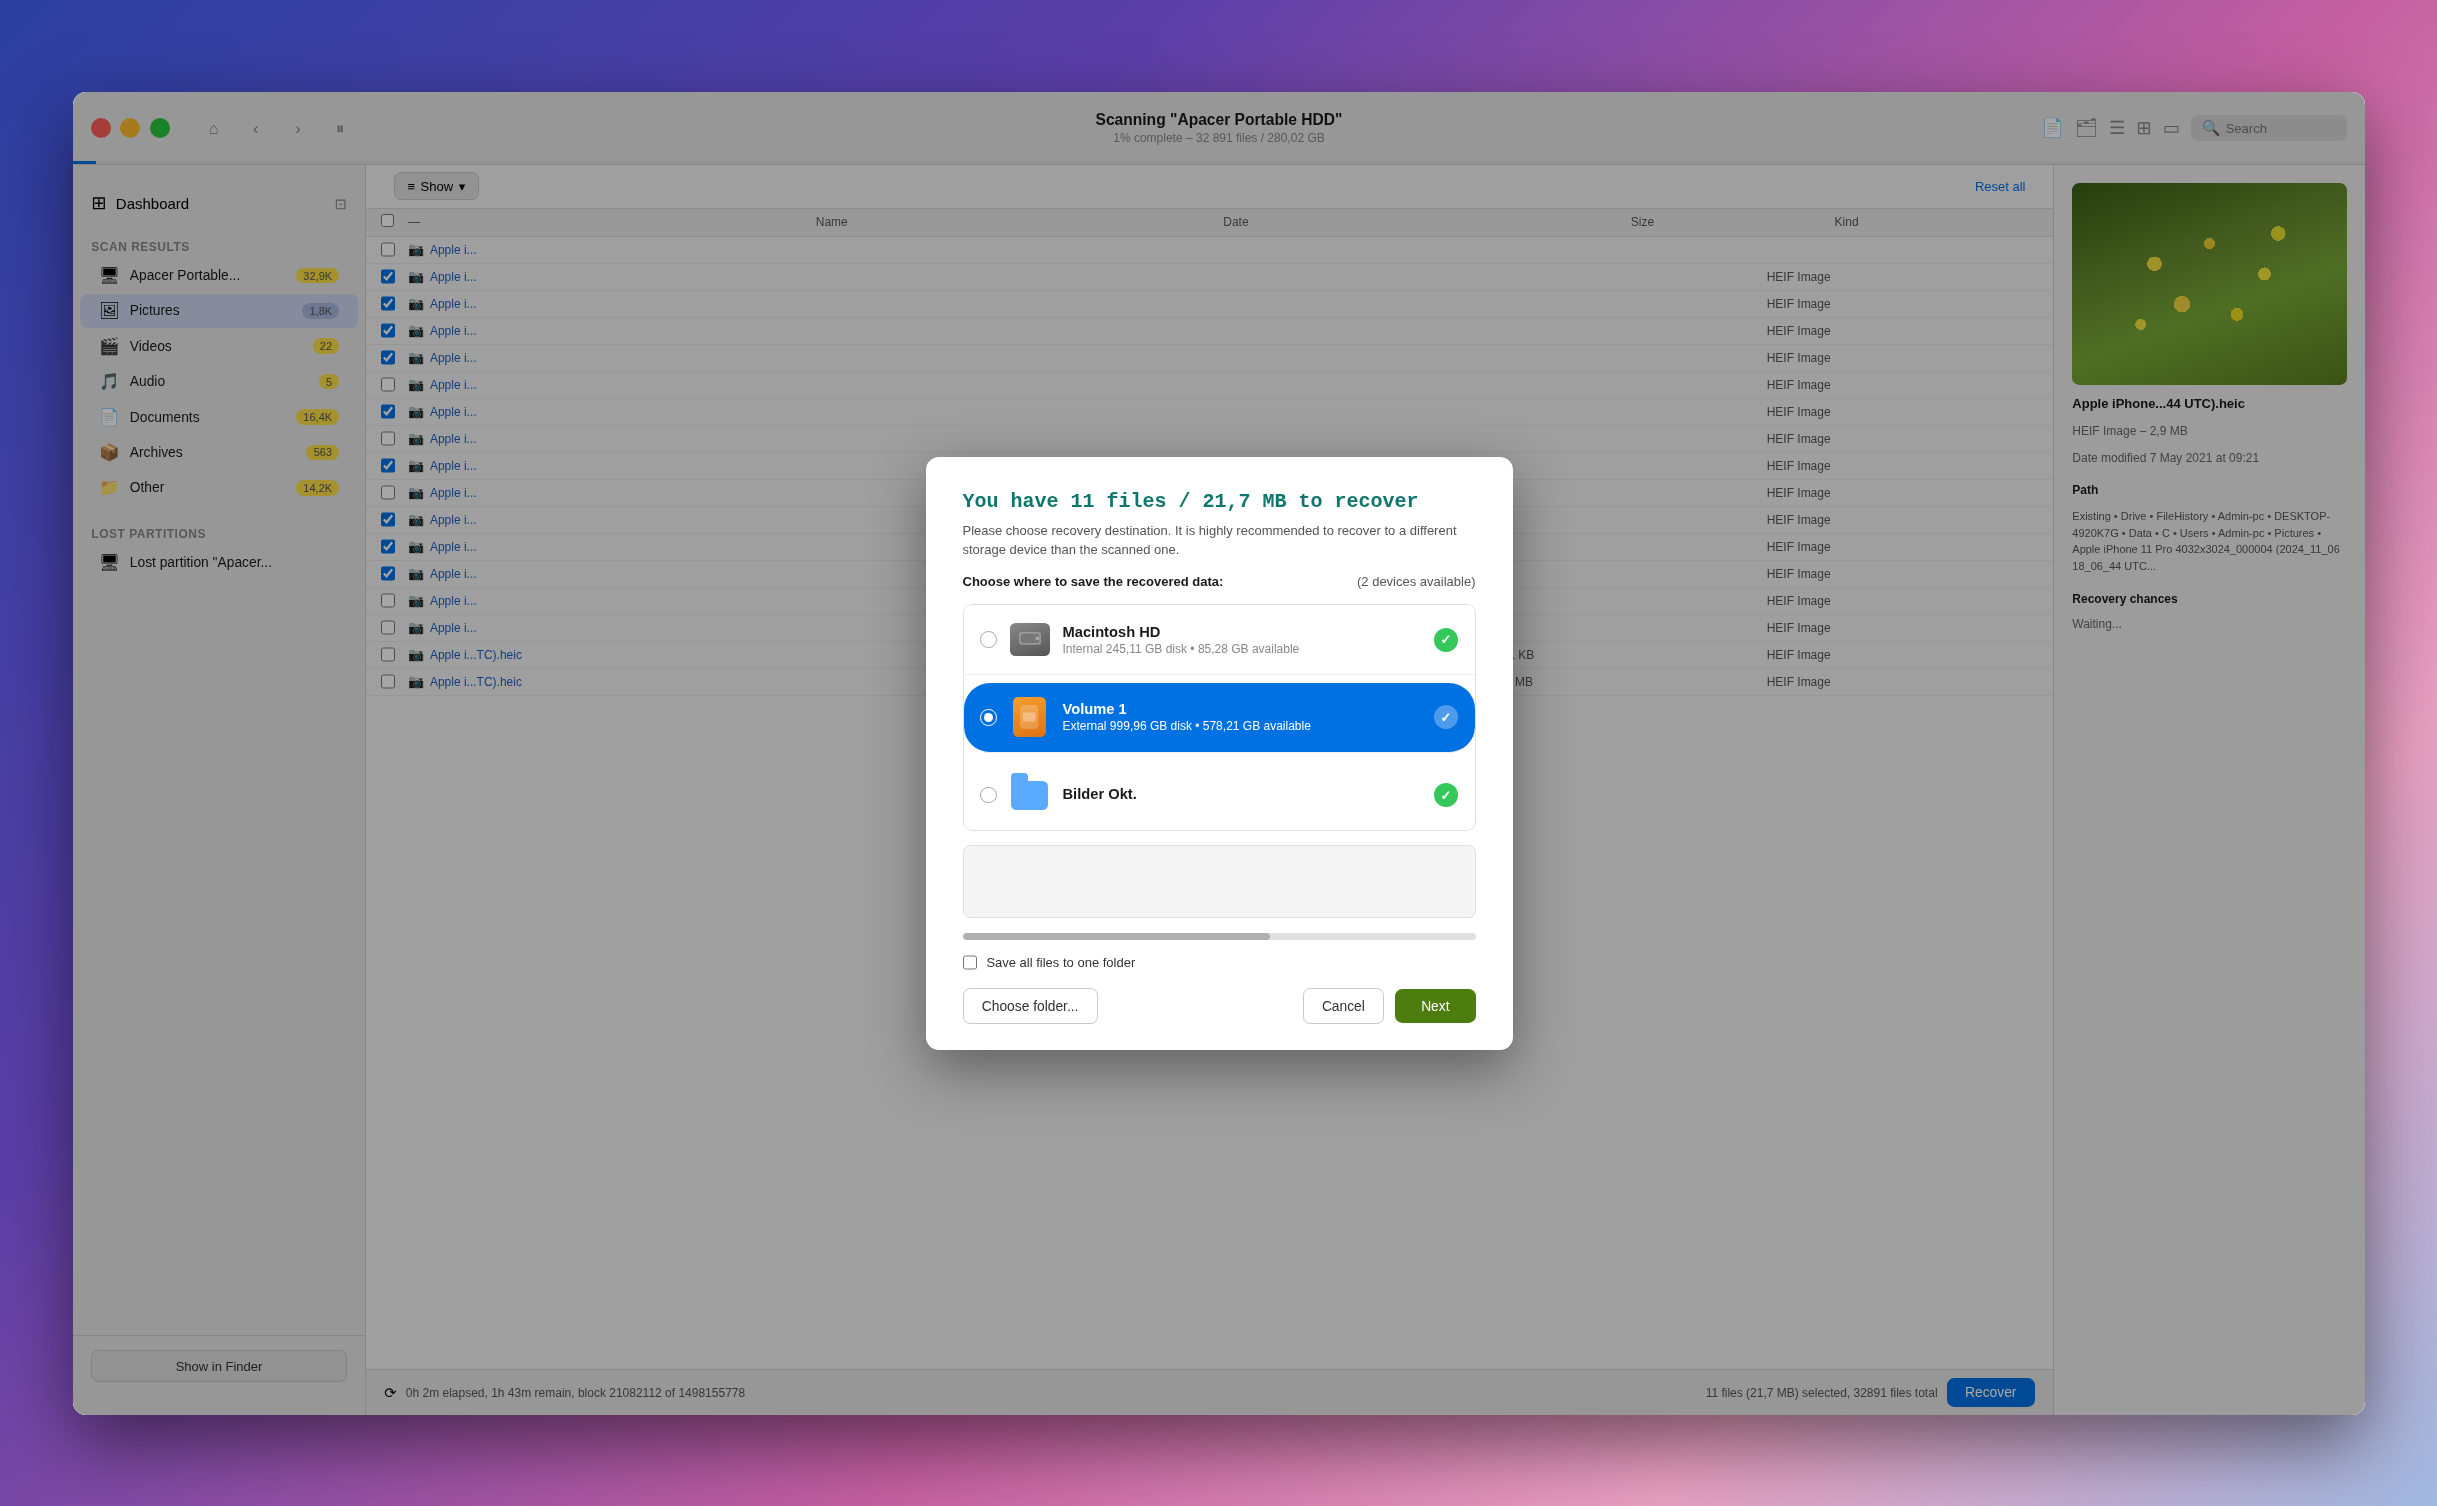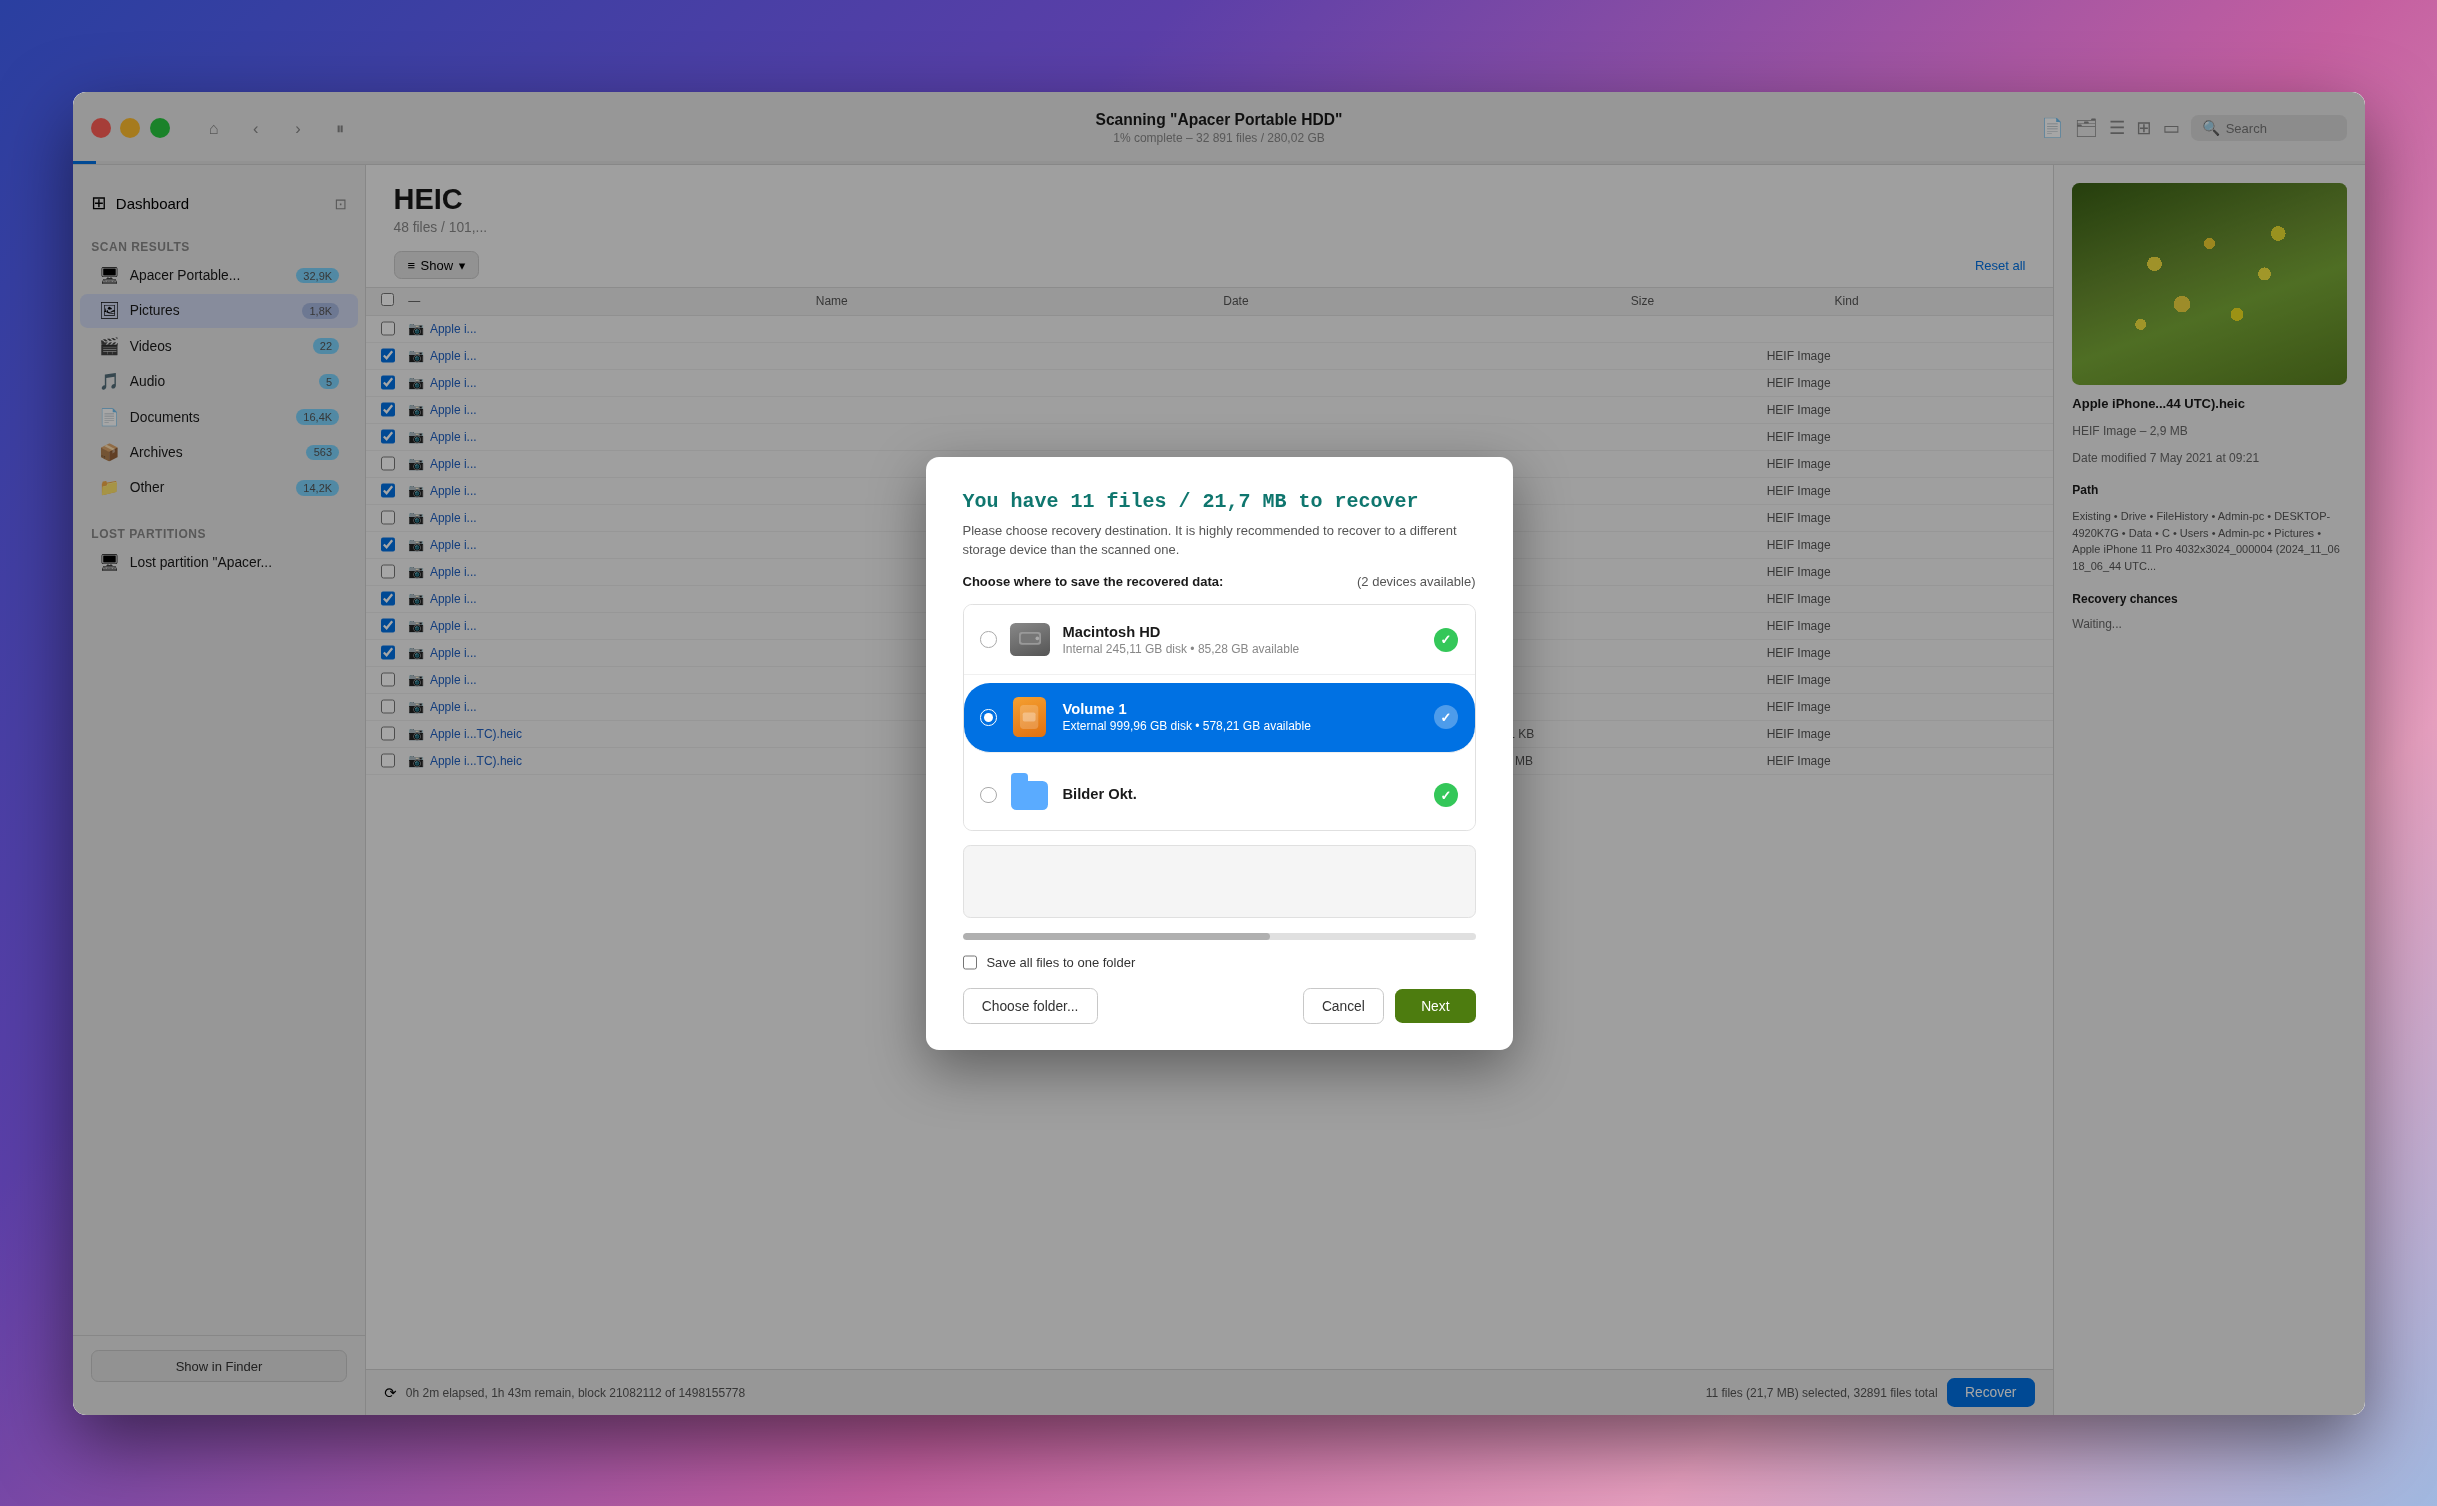--- a/index.html
+++ b/index.html
@@ -167,21 +167,21 @@
       padding: 7.3px 18.3px;
       cursor: pointer;
       border-radius: 7.3px;
       margin: 0.9px 7.3px;
       gap: 9.2px;
     }
     .sidebar-item.active { background: #d0d8f0; }
     .sidebar-item-icon { font-size: 16.5px; width: 22px; text-align: center; }
     .sidebar-item-label { flex: 1; font-size: 13.8px; color: #1a1a1a; }
     .sidebar-item-badge {
-      background: #7dd3fc;
+      background: #fde047;
       border-radius: 9.2px;
       padding: 1.8px 7.3px;
       font-size: 11px;
       color: #555;
     }
     .sidebar-item.active .sidebar-item-badge {
       background: #a8b8e0;
     }
 
     .sidebar-dashboard {
@@ -696,26 +696,20 @@
         <span class="sidebar-item-icon">🖥</span>
         <span class="sidebar-item-label">Lost partition "Apacer...</span>
       </div>
 
       <div class="sidebar-bottom">
         <button class="show-in-finder-btn">Show in Finder</button>
       </div>
     </div>
 
     <div class="main-content">
-      <div class="content-header">
-        <div>
-          <div class="content-title">HEIC</div>
-          <div class="content-subtitle">48 files / 101,... </div>
-        </div>
-      </div>
 
       <div class="content-toolbar">
         <button class="show-btn">
           <span>≡</span>
           <span>Show</span>
           <span>▾</span>
         </button>
         <button class="reset-all-btn">Reset all</button>
       </div>
 

